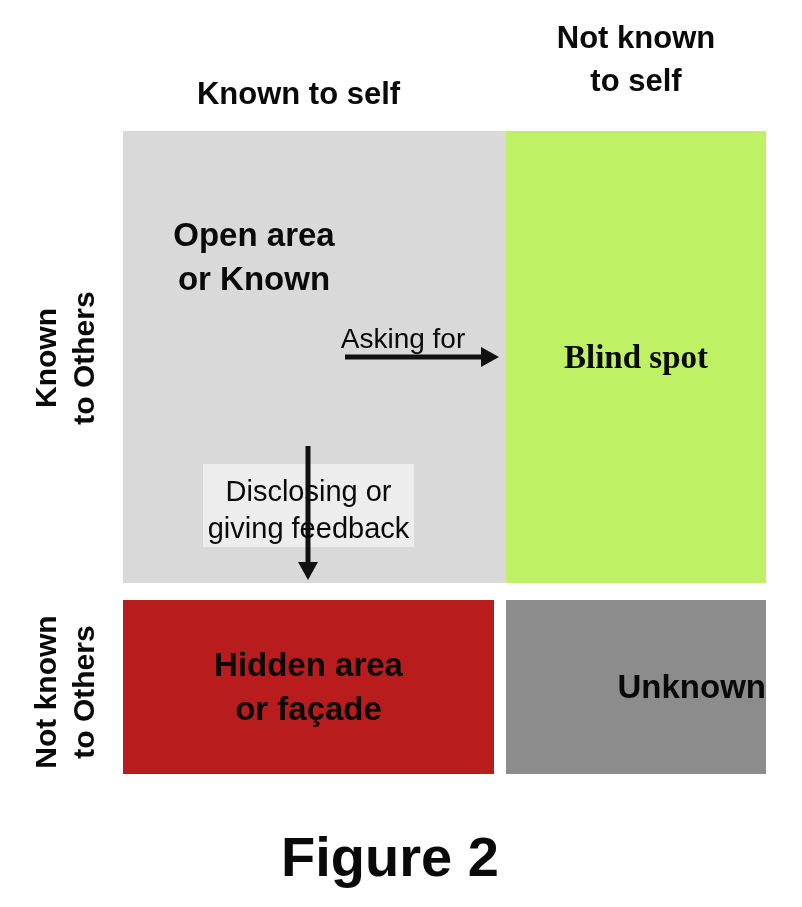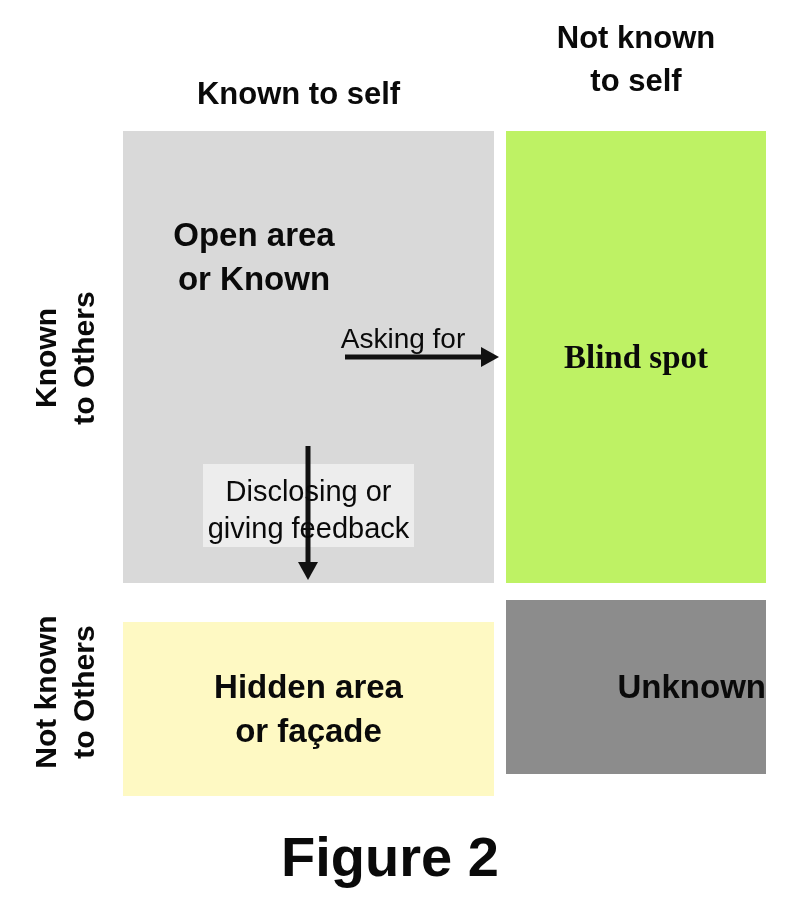--- a/index.html
+++ b/index.html
@@ -6,21 +6,21 @@
   .stage {
     position: relative;
     width: 802px;
     height: 907px;
     background: #ffffff;
     font-family: "Liberation Sans", sans-serif;
     color: #0a0a0a;
     overflow: hidden;
   }
   .quadrant { position: absolute; }
-  .q-open    { left: 123px; top: 131px; width: 371px; height: 452px; }
+  .q-open    { left: 123px; top: 131px; width: 371px; height: 452px; padding-left: 27px; }
   .q-blind   { left: 506px; top: 131px; width: 260px; height: 452px;
                display: flex; align-items: center; justify-content: center; }
   .q-hidden  { left: 123px; top: 600px; width: 371px; height: 174px;
                display: flex; align-items: center; justify-content: center; }
   .q-unknown { left: 506px; top: 600px; width: 260px; height: 174px;
                display: flex; align-items: center; justify-content: flex-end; }
 
   .q-label {
     font-weight: bold;
     font-size: 33px;
@@ -115,21 +115,21 @@
     <div class="q-label open-label">
       <span style="display:block">Open area</span>
       <span style="display:block">or Known</span>
     </div>
   </div>
 
   <div class="quadrant q-blind" style="background: #bef264; font-family: Liberation Serif, serif;">
     <div class="q-label">Blind spot</div>
   </div>
 
-  <div class="quadrant q-hidden" style="background: #fef9c3; margin-top: 22px;">
+  <div class="quadrant q-hidden" style="background: #b91c1c;">
     <div class="q-label">
       <span style="display:block">Hidden area</span>
       <span style="display:block">or façade</span>
     </div>
   </div>
 
   <div class="quadrant q-unknown" style="background: rgb(140, 140, 140);">
     <div class="q-label">Unknown</div>
   </div>
 

